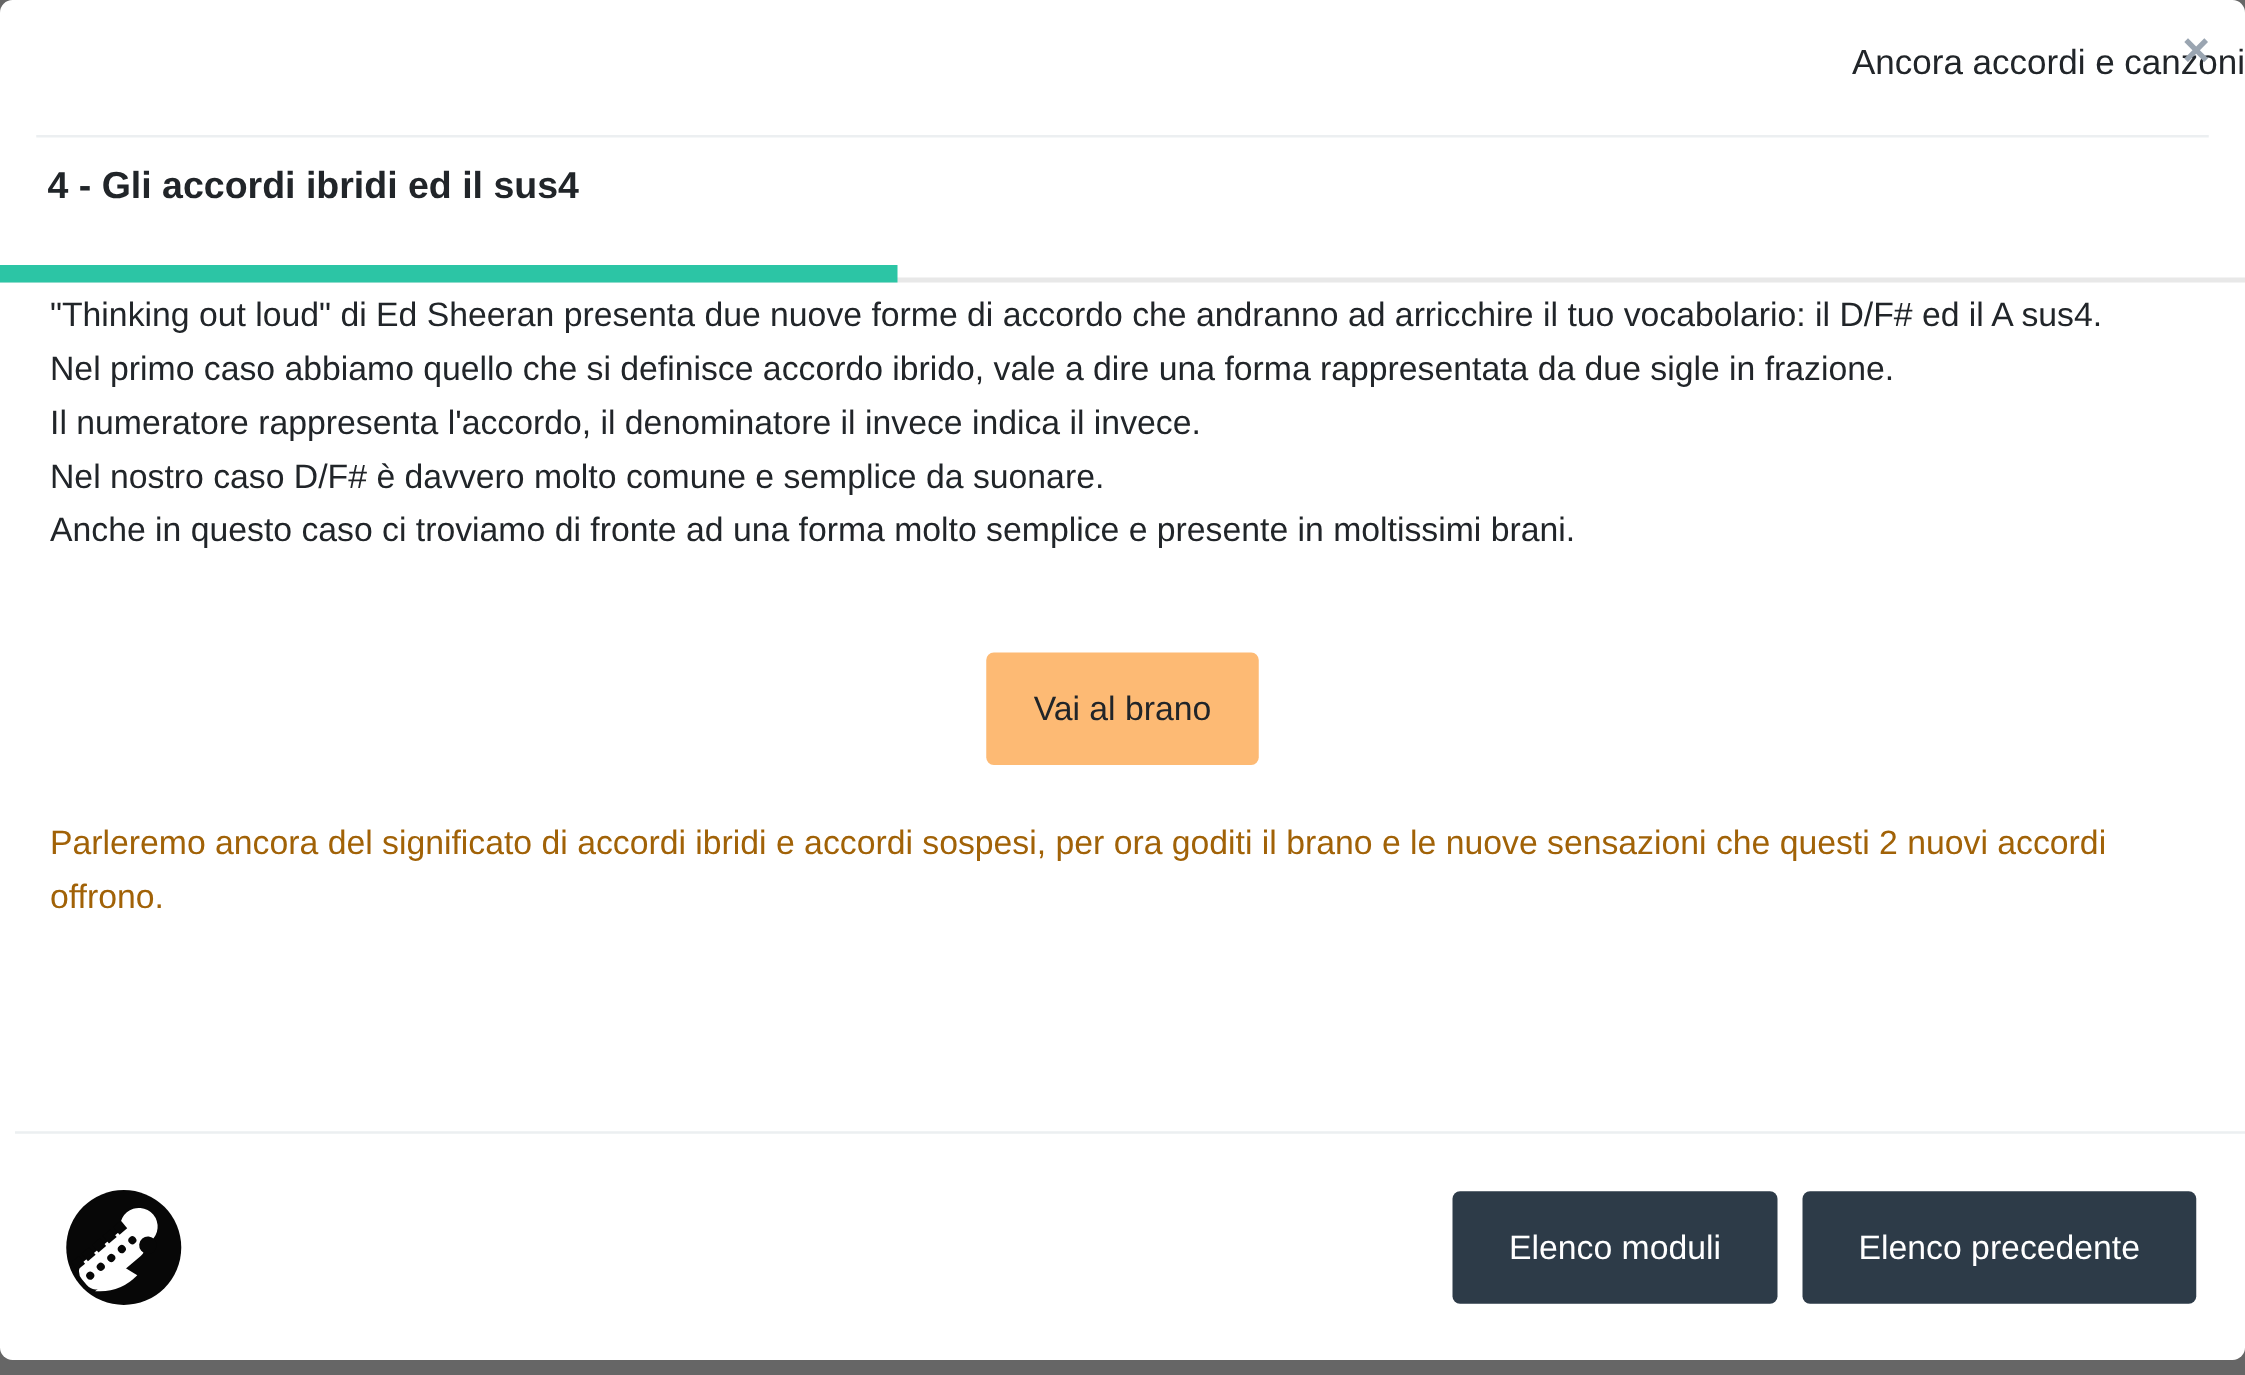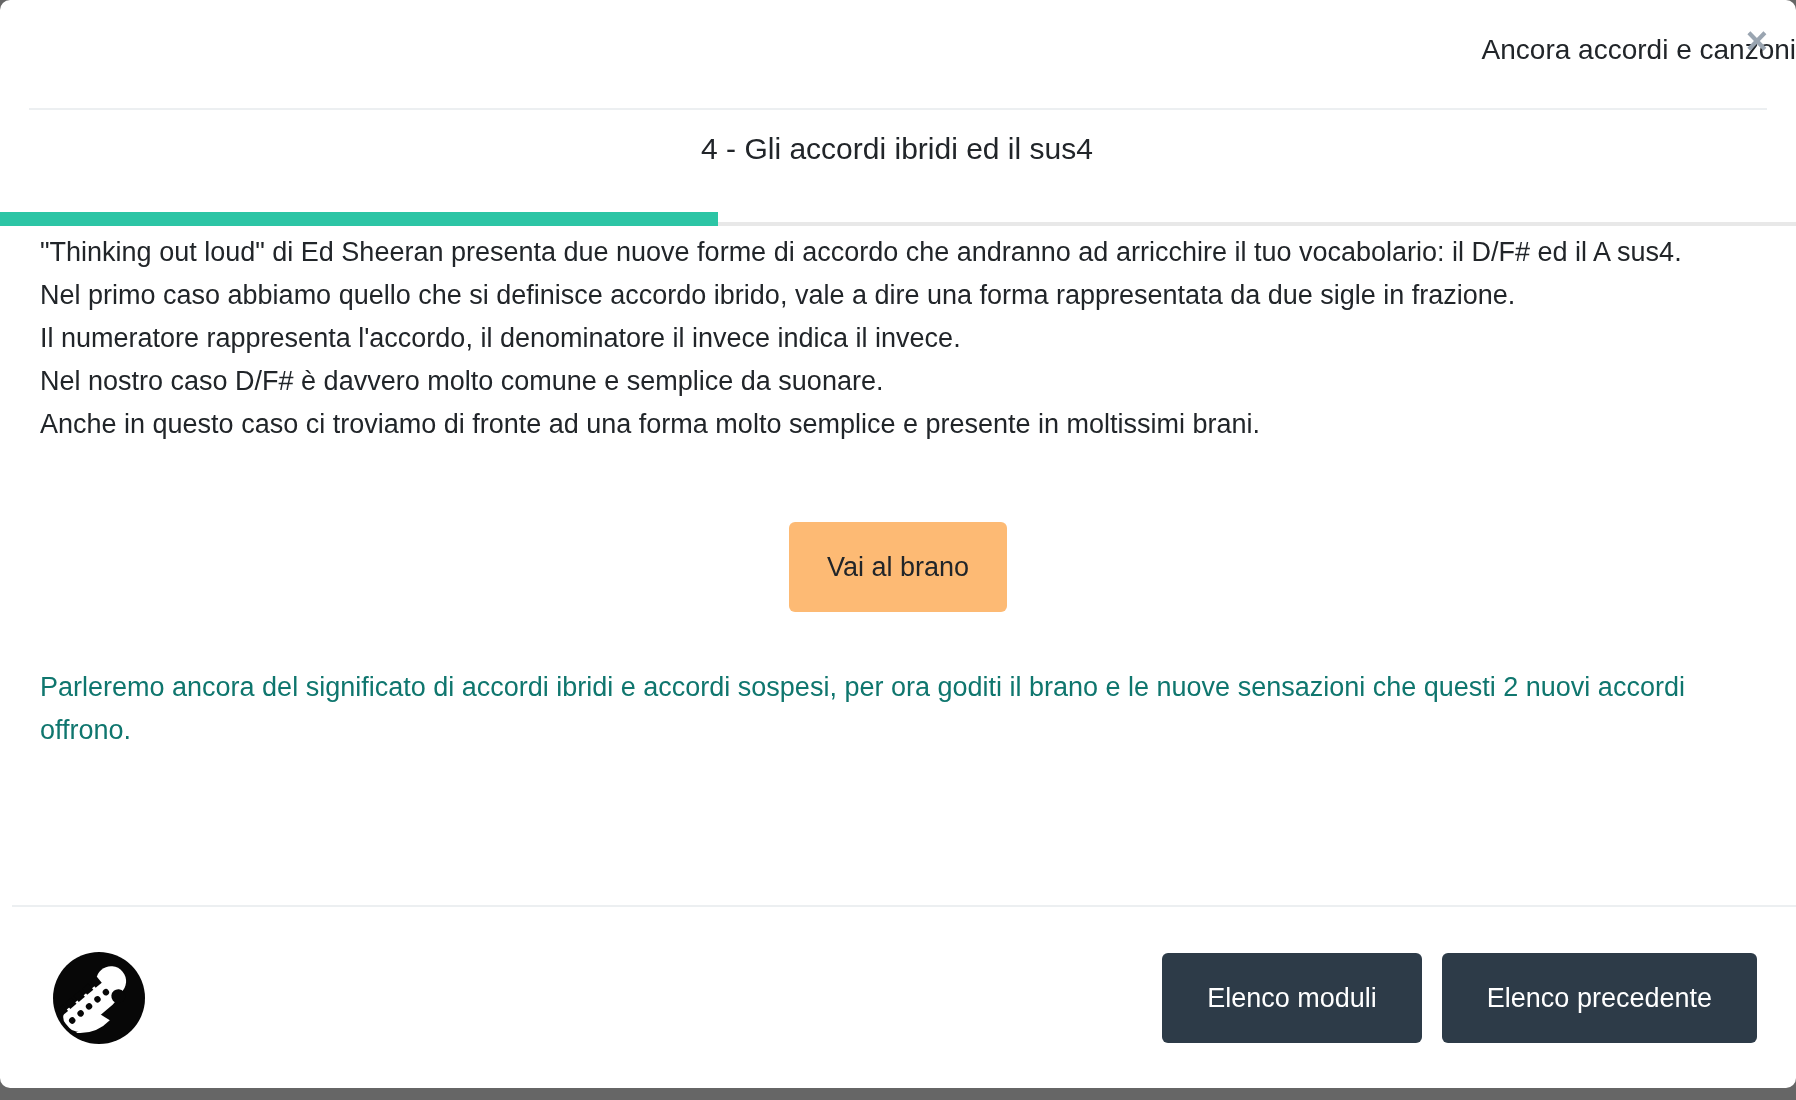--- a/index.html
+++ b/index.html
@@ -49,24 +49,23 @@
   }
   .header-divider {
     border: none;
     border-bottom: 2px solid #eceff1;
     margin: 34px 29px 0 29px;
   }
   
   .lesson-heading {
     margin: 21px 40px 0 38px;
     font-size: 30px;
-    font-weight: 400;
+    font-weight: 700;
     line-height: 36px;
     color: #212529;
-    text-align: center;
   }
   
   .progress {
     position: relative;
     margin-top: 45px;
     height: 14px;
     width: 100%;
   }
   .progress-track {
     position: absolute;
@@ -112,25 +111,25 @@
     color: #212529;
   }
   .btn-dark {
     background: #2d3b48;
     color: #ffffff;
   }
   .cta-btn {
     padding: 31px 38px;
   }
   .outro {
-    margin-top: 54px;
+    margin-top: 41px;
     padding: 0 40px;
     font-size: 27px;
     line-height: 43px;
-    color: #0f766e;
+    color: #a16207;
   }
   .outro p { margin: 0; }
   
   .modal-footer {
     position: absolute;
     left: 12px;
     right: 0;
     bottom: 0;
     height: 183px;
     border-top: 2px solid #eceff1;

